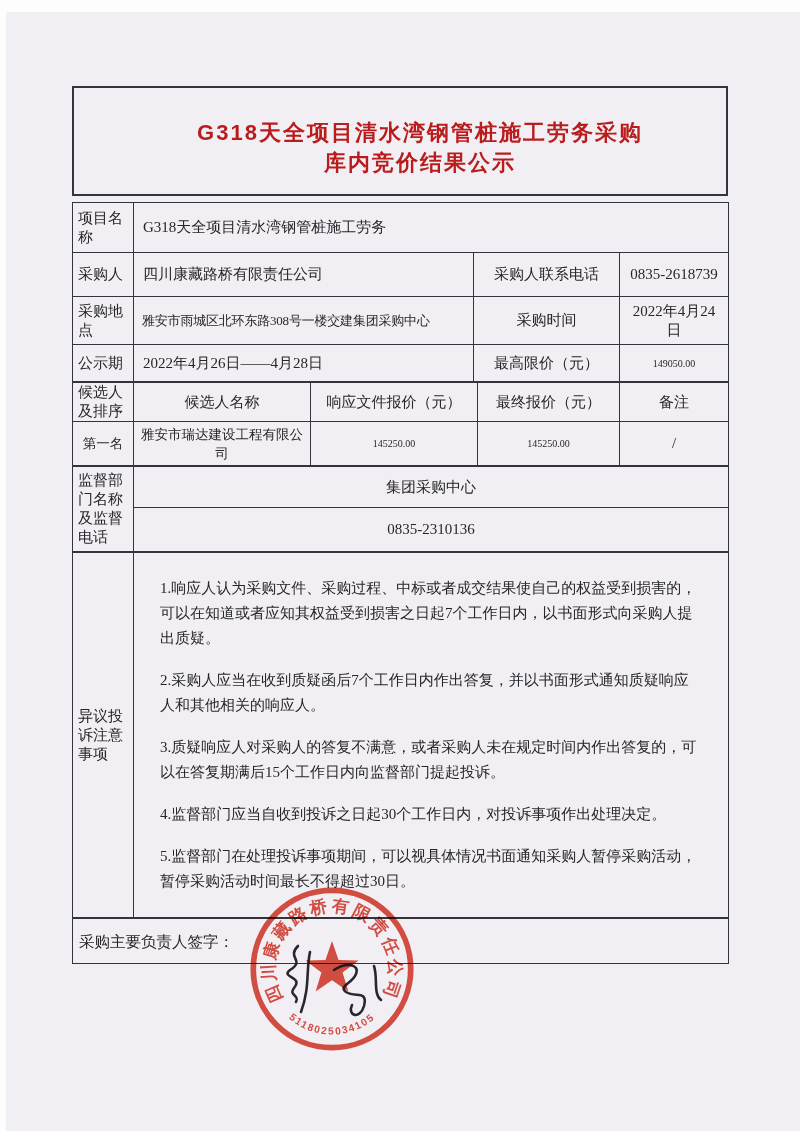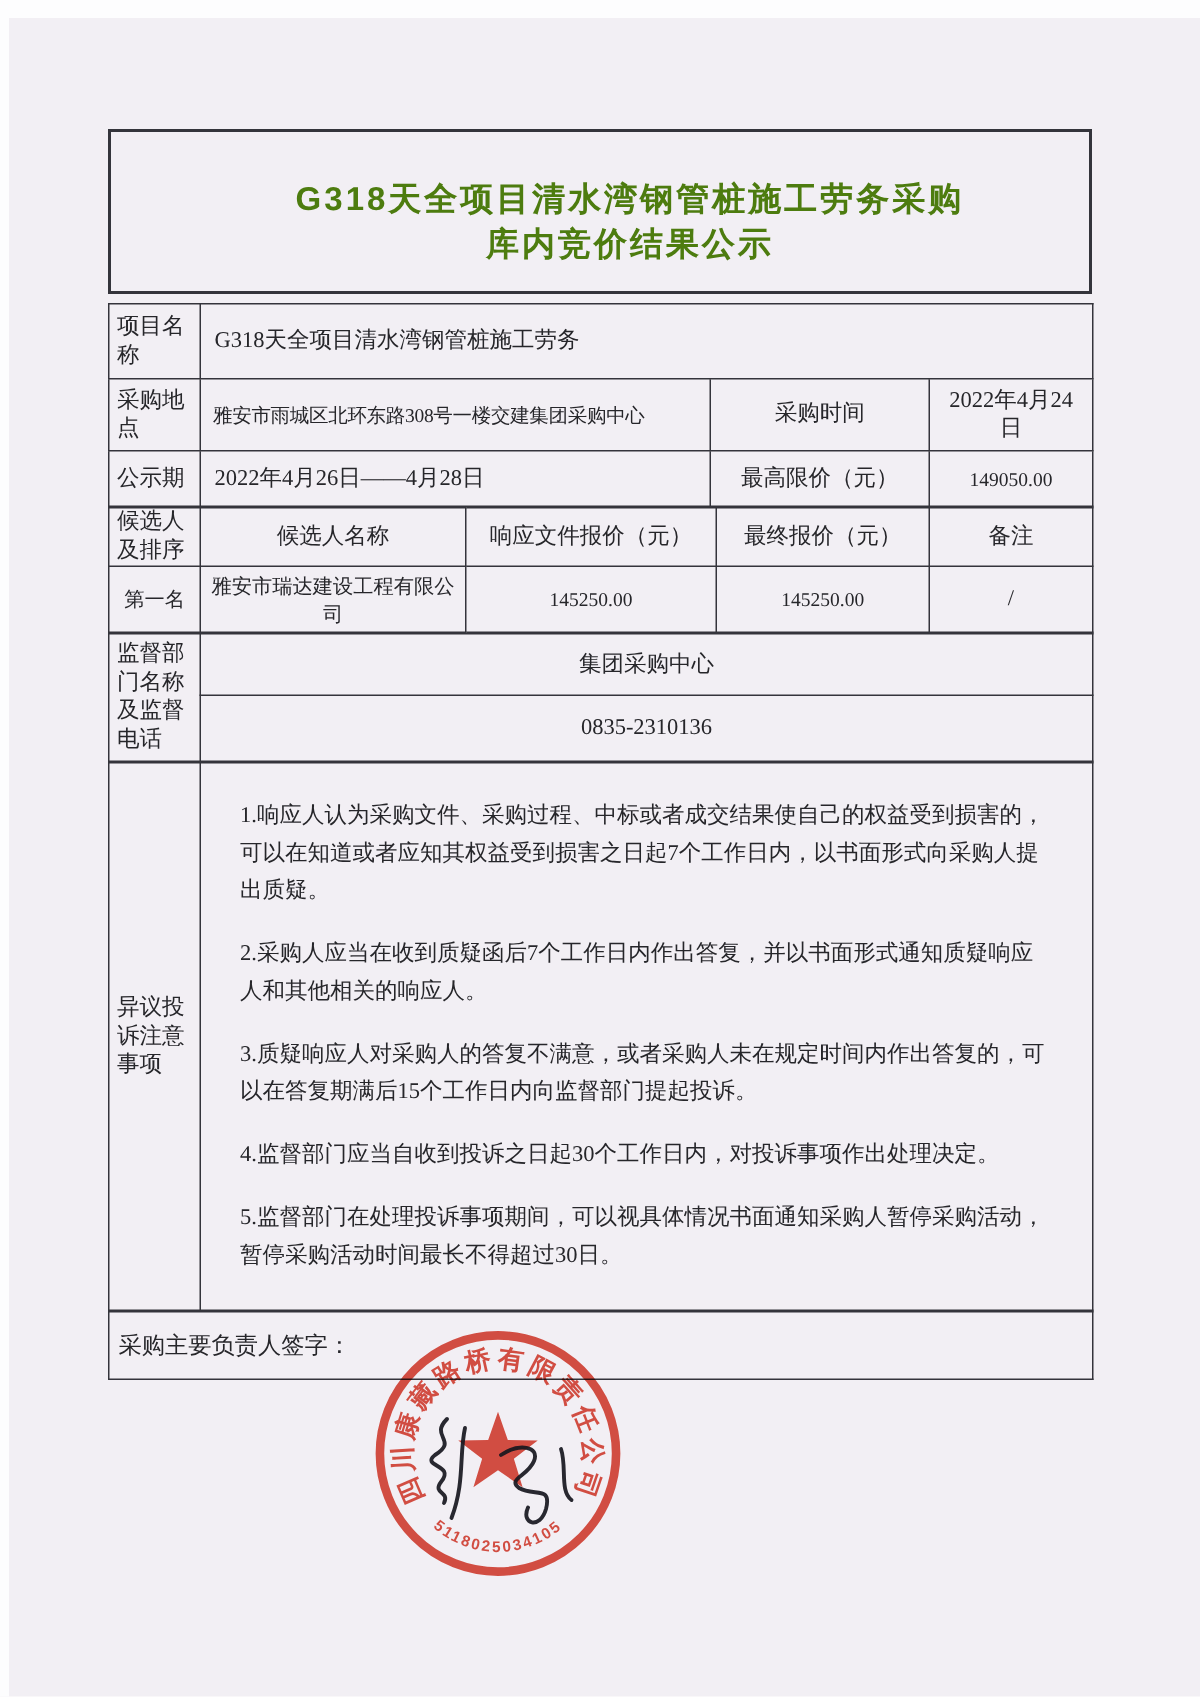--- a/index.html
+++ b/index.html
@@ -15,36 +15,36 @@
   }
   .title-box{
     position:absolute;left:66px;top:74px;width:656px;height:110px;
     border:2px solid #34343b;box-sizing:border-box;
     display:flex;flex-direction:column;justify-content:center;align-items:center;
     padding-top:14px;
   }
   .title-line{
     font-family:"Liberation Sans","DejaVu Sans",sans-serif;
     font-weight:bold;font-size:22px;line-height:30px;letter-spacing:2px;
-    color:#4d7c0f;
+    color:#b91c1c;
     margin-left:40px;
   }
   .tables{position:absolute;left:66px;top:190px;width:656px;}
   table{border-collapse:collapse;table-layout:fixed;width:656px;}
   td{
     border:1.6px solid #34343b;box-sizing:border-box;
     font-size:15px;line-height:19px;
     padding:2px 6px;vertical-align:middle;
     word-break:break-all;
   }
   td.center{text-align:center;}
   td.label{padding:0 5px;}
   td.val{padding-left:9px;}
   td.addr{font-size:13px;padding-left:8px;letter-spacing:-0.2px;}
-  td.num{font-size:13px;text-align:center;}
+  td.num{font-size:10px;text-align:center;}
   td.small{font-size:13.5px;text-align:center;}
   td.empty{padding:0;}
   .obj-cell{padding:6px 9px;}
   .obj-cell p{margin:17px;font-size:15px;line-height:25px;}
   .sign-cell{font-size:15.5px;}
   .seal{
     position:absolute;left:244px;top:875px;width:164px;height:164px;
     mix-blend-mode:multiply;opacity:0.88;pointer-events:none;
   }
   .signature{
@@ -68,20 +68,26 @@
       <colgroup>
           <col style="width:61px">
           <col style="width:340px">
           <col style="width:146px">
           <col style="width:109px">
         </colgroup>
       <tbody>
           <tr style="height:50px">
         <td class="label">项目名称</td>
         <td class="val" colspan="3">G318天全项目清水湾钢管桩施工劳务</td>
+      </tr>
+      <tr style="height:44px">
+        <td class="label">采购人</td>
+        <td class="val">四川康藏路桥有限责任公司</td>
+        <td class="center">采购人联系电话</td>
+        <td class="center">0835-2618739</td>
       </tr>
       <tr style="height:48px">
         <td class="label">采购地点</td>
         <td class="addr">雅安市雨城区北环东路308号一楼交建集团采购中心</td>
         <td class="center">采购时间</td>
         <td class="center">2022年4月24日</td>
       </tr>
       <tr style="height:37px">
         <td class="label">公示期</td>
         <td class="val">2022年4月26日——4月28日</td>

